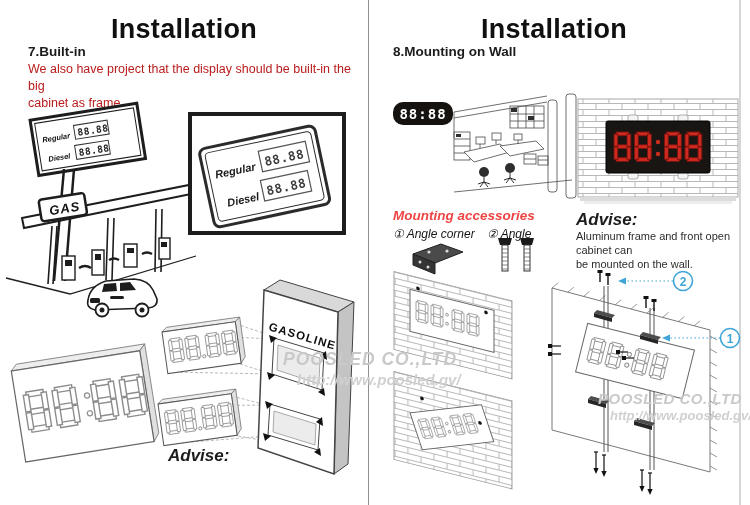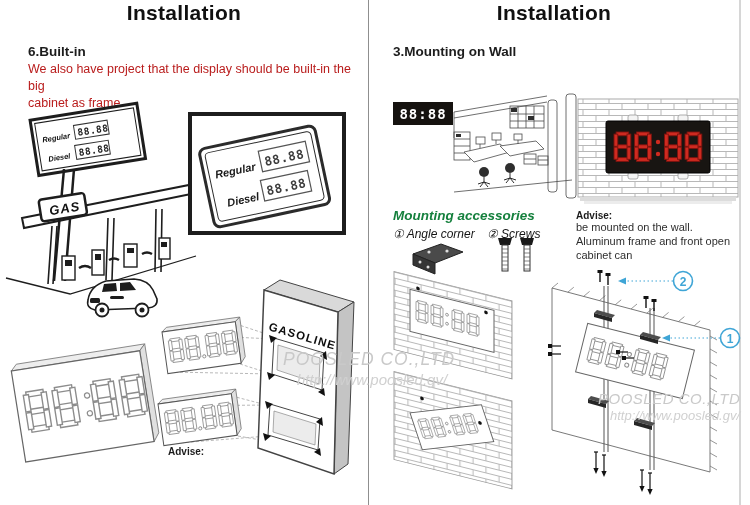--- a/index.html
+++ b/index.html
@@ -2,33 +2,33 @@
 <html><head>
 <meta charset="utf-8">
 <style>
   *{margin:0;padding:0;box-sizing:border-box}
   html,body{width:750px;height:505px;background:#fff;overflow:hidden}
   body{font-family:"Liberation Sans",sans-serif;color:#222;position:relative}
   .page{position:absolute;inset:0;background:#fff}
   .abs{position:absolute}
   .divider{position:absolute;left:368px;top:0;width:1px;height:505px;background:#8f8f8f}
   .edge-right{position:absolute;left:739px;top:0;width:2px;height:505px;background:#d6d6d6}
-  .title{position:absolute;top:1px;font-size:21px;font-weight:bold;color:#101010;text-align:center;letter-spacing:.3px}
+  .title{position:absolute;top:14px;font-size:27px;font-weight:bold;color:#101010;text-align:center;letter-spacing:.3px}
   .title-left{left:0;width:368px}
   .title-right{left:370px;width:368px}
   .heading{position:absolute;font-size:13.5px;font-weight:bold;color:#1c1c1c}
   .bodytext{position:absolute;font-size:12.5px;line-height:1.35;color:#b91c1c}
-  .advise-title{font-size:10px;font-weight:bold;color:#1c1c1c}
+  .advise-title{font-size:17px;font-weight:bold;font-style:italic;color:#1c1c1c}
   .advise-text{font-size:11px;color:#2e2e2e;line-height:1.25}
-  .acc-title{position:absolute;font-size:13.5px;font-weight:bold;font-style:italic;color:#15803d}
+  .acc-title{position:absolute;font-size:13.5px;font-weight:bold;font-style:italic;color:#ef4444}
   .acc-label{position:absolute;font-size:12px;font-weight:normal;font-style:italic;color:#151515}
-  .clock{position:absolute;left:393px;top:102px;width:60px;height:23px;background:#15120f;border-radius:0;
+  .clock{position:absolute;left:393px;top:102px;width:60px;height:23px;background:#15120f;border-radius:10px;
          color:#fff;font-family:"DejaVu Sans Mono",monospace;font-weight:bold;font-size:14px;
          display:flex;align-items:center;justify-content:center;letter-spacing:1px}
-  .wm{position:absolute;color:#c9c9c9;font-weight:normal;font-style:italic;white-space:nowrap;z-index:6;pointer-events:none}
+  .wm{position:absolute;color:#c9c9c9;font-weight:bold;font-style:italic;white-space:nowrap;z-index:6;pointer-events:none}
   .wm .l1{display:block}
   .wm1 .l1{font-size:17.5px;letter-spacing:1px}
   .wm1 .l2{display:block;font-size:15px;margin:1px 0 0 14px;color:#d0d0d0}
   .wm2 .l1{font-size:15px;letter-spacing:.5px}
   .wm2 .l2{display:block;font-size:13px;margin:1px 0 0 12px;color:#d0d0d0}
   .inset-box{position:absolute;left:188px;top:112px;width:158px;height:123px;border:4px solid #1d1d1d;background:#fff}
   
   .signLabel{font:italic bold 7.5px "Liberation Sans",sans-serif;fill:#111}
   .signDigits{font:bold 9.5px "DejaVu Sans Mono",monospace;fill:#222;letter-spacing:.5px}
   .gasText{font:italic bold 13px "Liberation Sans",sans-serif;fill:#111;letter-spacing:1px}
@@ -60,21 +60,21 @@
         <rect width="26" height="12" fill="#ffffff"></rect>
         <path d="M0,0.5 H26 M0,6.5 H26 M7,0.5 V6.5 M20,6.5 V12 M20,0 V0.5" stroke="#b8b8b8" stroke-width="1" fill="none"></path>
       </pattern>
     </defs>
   </svg>
 
   <div class="divider"></div>
   <div class="edge-right"></div>
 
   <h1 class="title title-left">Installation</h1>
-  <h2 class="heading" style="left:28px;top:44px">6.Built-in</h2>
+  <h2 class="heading" style="left:28px;top:44px">7.Built-in</h2>
   <p class="bodytext" style="left:28px;top:61px;width:325px">
     <span>We also have project that the display should be built-in the big</span><br>
     <span>cabinet as frame.</span>
   </p>
 
   <svg class="abs" style="left:4px;top:96px" width="196" height="238" viewBox="0 0 196 238">
     <g transform="rotate(-9 80 45)">
       <rect x="30" y="16" width="108" height="56" fill="#fff" stroke="#1d1d1d" stroke-width="3"></rect>
       <rect x="34" y="20" width="100" height="48" fill="none" stroke="#1d1d1d" stroke-width="1"></rect>
       <text x="39" y="40" class="signLabel">Regular</text>
@@ -197,21 +197,21 @@
       <use href="#seg8o" xlink:href="#seg8o" class="segO" transform="translate(42,8) scale(0.34)"></use>
       <use href="#seg8o" xlink:href="#seg8o" class="segO" transform="translate(58.5,8) scale(0.34)"></use>
     </g>
   </svg>
 
   <div class="abs" style="left:168px;top:446px;z-index:7">
     <div class="advise-title">Advise:</div>
   </div>
 
   <h1 class="title title-right">Installation</h1>
-  <h2 class="heading" style="left:393px;top:44px">3.Mounting on Wall</h2>
+  <h2 class="heading" style="left:393px;top:44px">8.Mounting on Wall</h2>
 
   <div class="clock">88:88</div>
 
   <svg class="abs" style="left:452px;top:92px" width="128" height="112" viewBox="0 0 128 112">
     <g stroke="#4a4a4a" stroke-width="0.8" fill="none">
       <rect x="96" y="8" width="9" height="92" rx="3"></rect>
       <rect x="114" y="2" width="10" height="104" rx="3"></rect>
       <path d="M2,20 L95,4 M2,26 L95,10 M2,20 L2,46"></path>
       <rect x="58" y="14" width="34" height="22"></rect>
       <path d="M66,14 V36 M74,14 V36 M82,14 V36 M58,22 H92 M58,29 H92"></path>
@@ -255,21 +255,21 @@
     <use href="#seg8o" xlink:href="#seg8o" class="segR" transform="translate(38,35) scale(0.42)"></use>
     <use href="#seg8o" xlink:href="#seg8o" class="segR" transform="translate(58.5,35) scale(0.42)"></use>
     <circle cx="82" cy="45" r="2.2" fill="#cf2a20"></circle>
     <circle cx="82" cy="57" r="2.2" fill="#cf2a20"></circle>
     <use href="#seg8o" xlink:href="#seg8o" class="segR" transform="translate(88.5,35) scale(0.42)"></use>
     <use href="#seg8o" xlink:href="#seg8o" class="segR" transform="translate(109,35) scale(0.42)"></use>
   </svg>
 
   <div class="acc-title" style="left:393px;top:208px">Mounting accessories</div>
   <div class="acc-label" style="left:393px;top:227px">① Angle corner</div>
-  <div class="acc-label" style="left:487px;top:227px">② Screws</div>
+  <div class="acc-label" style="left:487px;top:227px">② Angle</div>
 
   <svg class="abs" style="left:407px;top:240px" width="62" height="36" viewBox="0 0 62 36">
     <polygon points="6,14 34,4 56,12 28,23" fill="#4a4a4a" stroke="#222" stroke-width="1"></polygon>
     <polygon points="6,14 28,23 28,34 6,25" fill="#353535" stroke="#222" stroke-width="1"></polygon>
     <circle cx="22" cy="12" r="1.6" fill="#dcdcdc"></circle>
       <circle cx="40" cy="11" r="1.6" fill="#dcdcdc"></circle>
     <circle cx="13" cy="22" r="1.5" fill="#dcdcdc"></circle>
       <circle cx="21" cy="27" r="1.5" fill="#dcdcdc"></circle>
   </svg>
 
@@ -281,22 +281,22 @@
     </g>
     <g transform="translate(22,0)">
       <polygon points="2,3 16,3 14,10 4,10" fill="#1a1a1a"></polygon>
       <rect x="6" y="10" width="6" height="26" fill="#fff" stroke="#333" stroke-width="1"></rect>
       <path d="M6,14 h6 M6,18 h6 M6,22 h6 M6,26 h6 M6,30 h6 M6,34 h6" stroke="#555" stroke-width="0.7"></path>
     </g>
   </svg>
 
   <div class="abs" style="left:576px;top:210px">
     <div class="advise-title">Advise:</div>
+    <div class="advise-text">Aluminum frame and front open cabinet can</div>
     <div class="advise-text">be mounted on the wall.</div>
-    <div class="advise-text">Aluminum frame and front open cabinet can</div>
   </div>
 
   <svg class="abs" style="left:388px;top:262px" width="132" height="126" viewBox="0 0 132 126">
     <g transform="translate(0,2) skewY(14)">
       <rect x="6" y="6" width="118" height="78" fill="url(#brick)" stroke="#999" stroke-width="0.9"></rect>
       <rect x="22" y="20" width="84" height="42" fill="#fff" stroke="#666" stroke-width="1"></rect>
       <use href="#seg8o" xlink:href="#seg8o" class="segO" transform="translate(28,29) scale(0.3)"></use>
       <use href="#seg8o" xlink:href="#seg8o" class="segO" transform="translate(43,29) scale(0.3)"></use>
       <circle cx="59" cy="36" r="1.4" fill="#fff" stroke="#8c8c8c" stroke-width="0.8"></circle>
       <circle cx="59" cy="45" r="1.4" fill="#fff" stroke="#8c8c8c" stroke-width="0.8"></circle>

